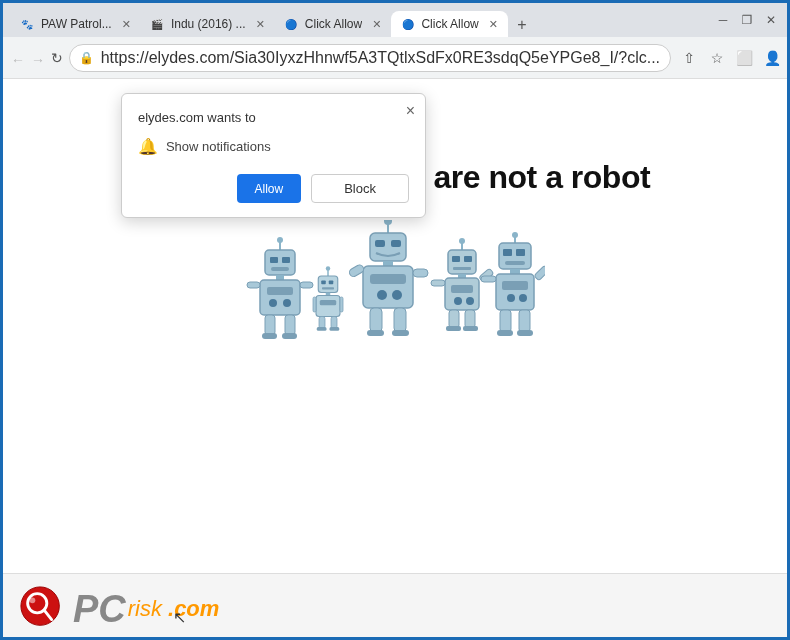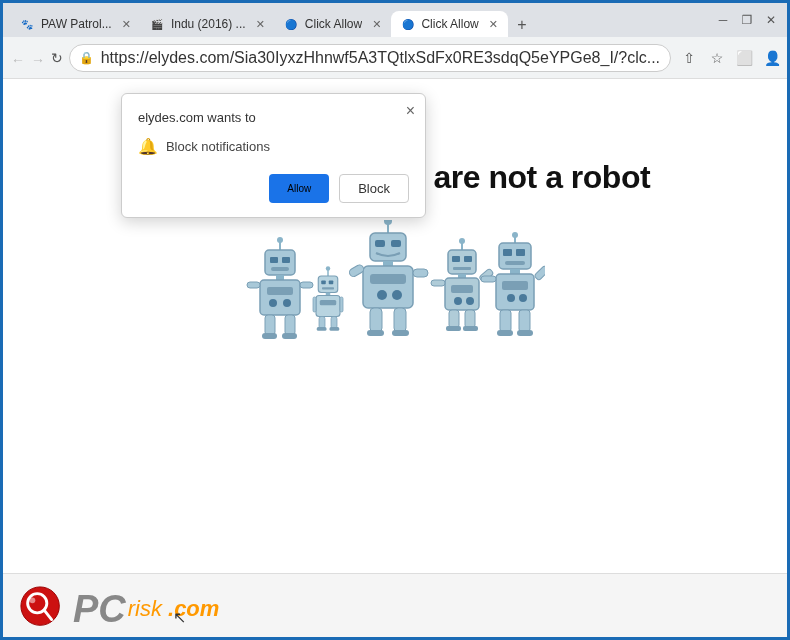--- a/index.html
+++ b/index.html
@@ -199,28 +199,28 @@
       color: #444;
     }
     .popup-buttons {
       display: flex;
       justify-content: flex-end;
       gap: 10px;
     }
     .btn-allow {
       padding: 6px 18px;
       background: #1a73e8;
-      color: #000000;
+      color: #ffffff;
       border: none;
       border-radius: 4px;
-      font-size: 10px;
+      font-size: 12px;
       cursor: pointer;
     }
     .btn-block {
-      padding: 6px 18px;
+      padding: 6px 32px;
       background: #fff;
       color: #333;
       border: 1px solid #ccc;
       border-radius: 4px;
       font-size: 13px;
       cursor: pointer;
     }
 
     
     .main-text {
@@ -357,21 +357,21 @@
   </div>
 </div>
 
 <div class="page-content">
 
   <div class="notification-popup">
     <span class="popup-close">×</span>
     <div class="popup-title">elydes.com wants to</div>
     <div class="popup-permission">
       <span class="bell-icon">🔔</span>
-      <span class="permission-text">Block notifications</span>
+      <span class="permission-text">Show notifications</span>
     </div>
     <div class="popup-buttons">
       <button class="btn-allow">Allow</button>
       <button class="btn-block">Block</button>
     </div>
   </div>
 
   <div class="main-text">Click "Allow"   if you are not   a robot</div>
 
   <div class="robot-container">

